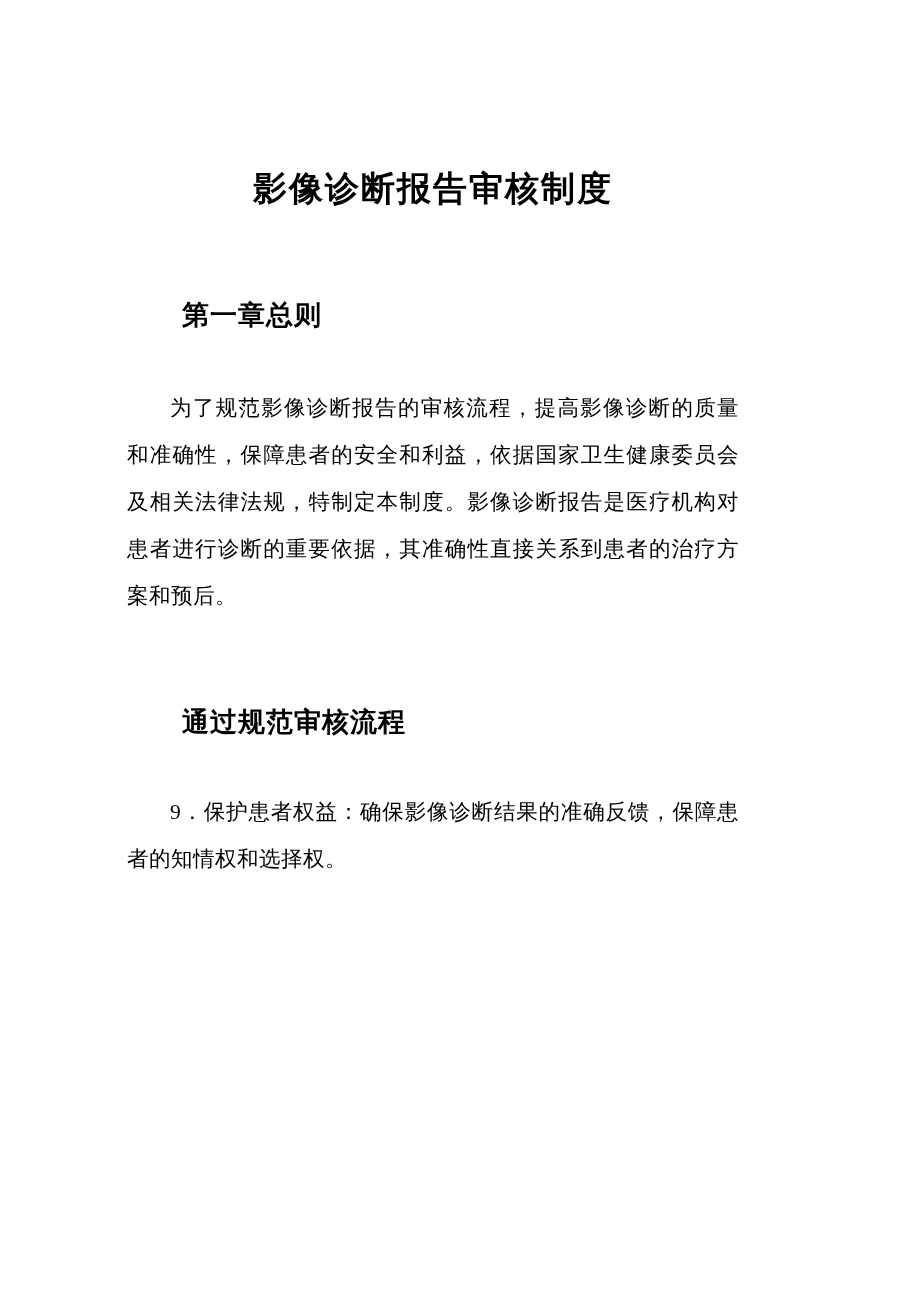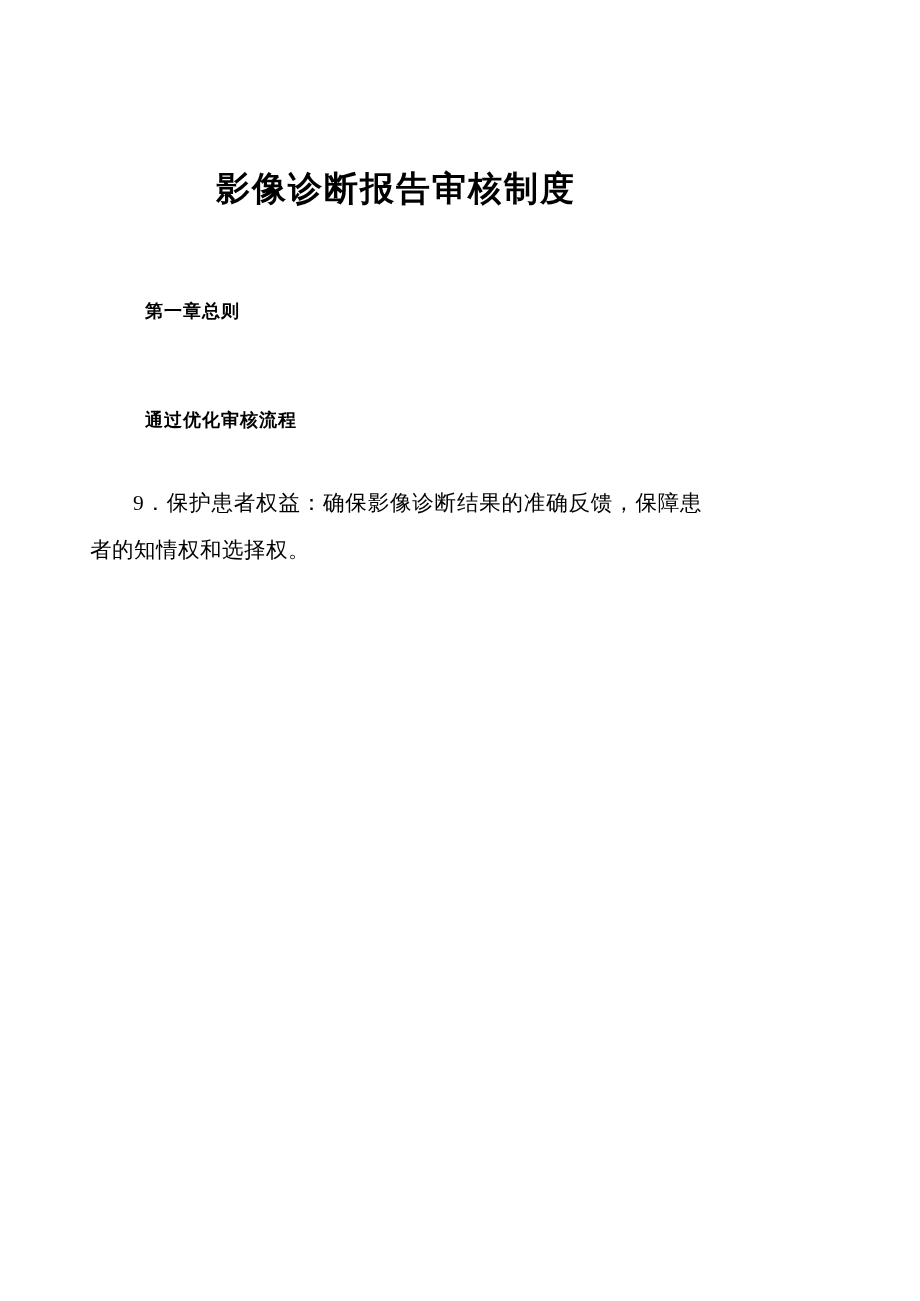--- a/index.html
+++ b/index.html
@@ -11,37 +11,38 @@
     overflow: hidden;
   }
 
   .page {
     width: 792px;
     height: 1301px;
     background: #ffffff;
     color: #000000;
     padding: 168px 90px 0 90px;
     font-family: "Liberation Serif", "DejaVu Serif", serif;
+    margin-left: 37px;
   }
 
   .doc-title {
     text-align: center;
     font-family: "Liberation Sans", "DejaVu Sans", sans-serif;
     font-weight: 700;
     font-size: 34px;
     letter-spacing: 2px;
     line-height: 1.2;
   }
 
   .section { }
 
   .section-heading {
-    font-family: Liberation Sans, sans-serif;
+    font-family: Liberation Mono, monospace;
     font-weight: 700;
-    font-size: 18px;
+    font-size: 27px;
     letter-spacing: 1px;
     margin-left: 55px;
     line-height: 1.2;
   }
 
   .section-1 .section-heading { margin-top: 92px; }
   .section-2 .section-heading { margin-top: 88px; }
 
   .body-text {
     font-size: 21.5px;
@@ -61,22 +62,23 @@
 </style>
 </head>
 <body>
 
 <div class="page">
 
   <h1 class="doc-title">影像诊断报告审核制度</h1>
 
   <div class="section section-1">
     <h2 class="section-heading">第一章总则</h2>
+    <p class="body-text">为了规范影像诊断报告的审核流程，提高影像诊断的质量和准确性，保障患者的安全和利益，依据国家卫生健康委员会及相关法律法规，特制定本制度。影像诊断报告是医疗机构对患者进行诊断的重要依据，其准确性直接关系到患者的治疗方案和预后。</p>
   </div>
 
   <div class="section section-2">
-    <h2 class="section-heading">通过优化审核流程</h2>
+    <h2 class="section-heading">通过规范审核流程</h2>
     <div class="items">
       <p class="body-text">9．保护患者权益：确保影像诊断结果的准确反馈，保障患者的知情权和选择权。</p>
     </div>
   </div>
 
 </div>
 
 </body></html>

